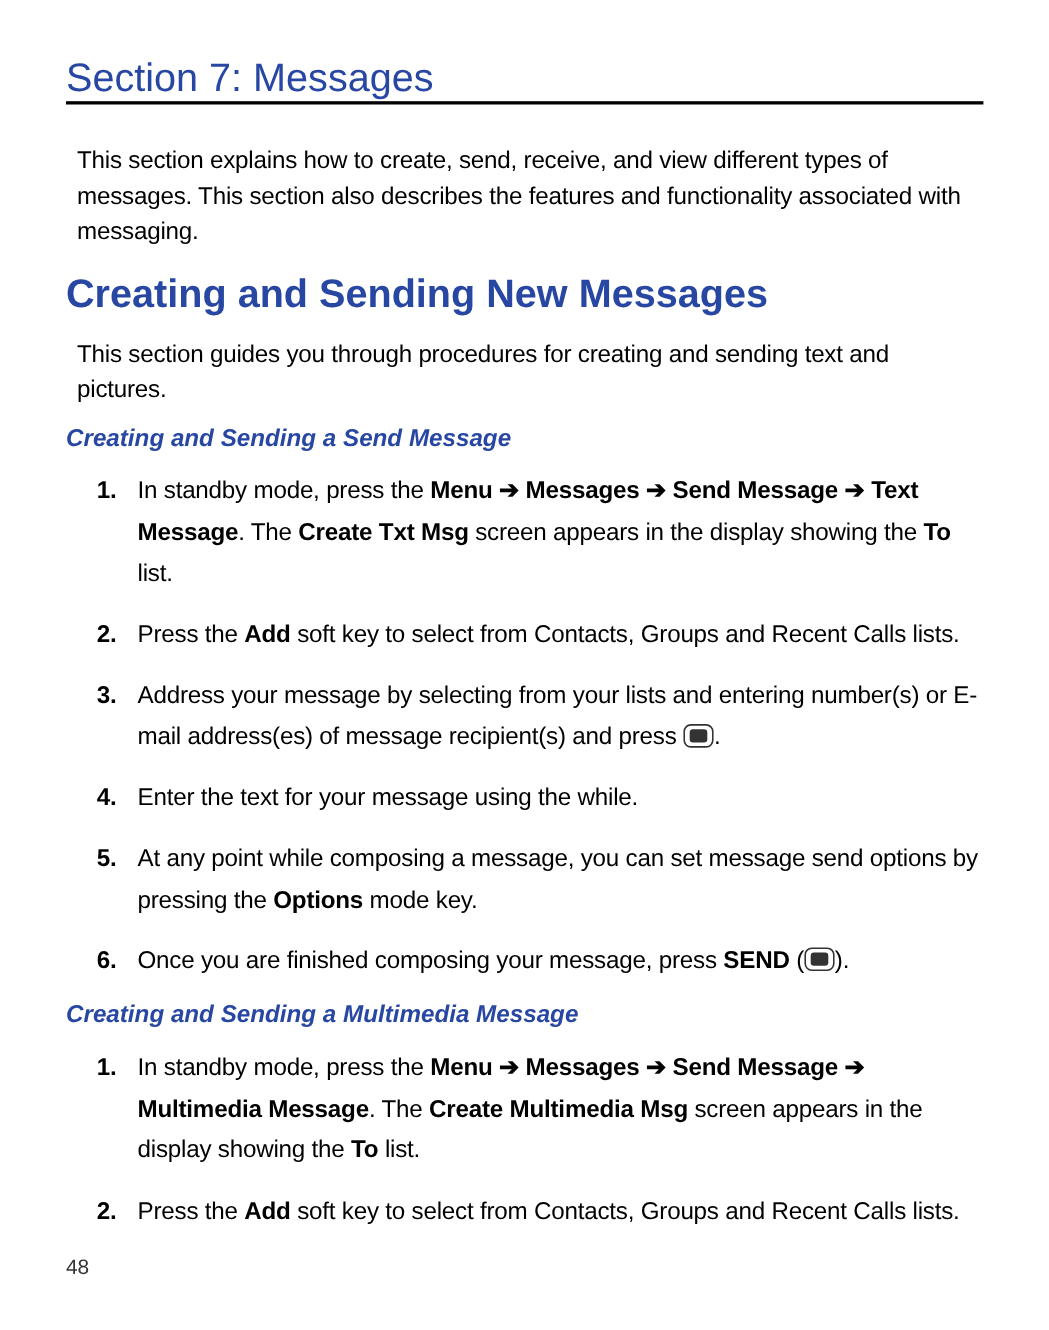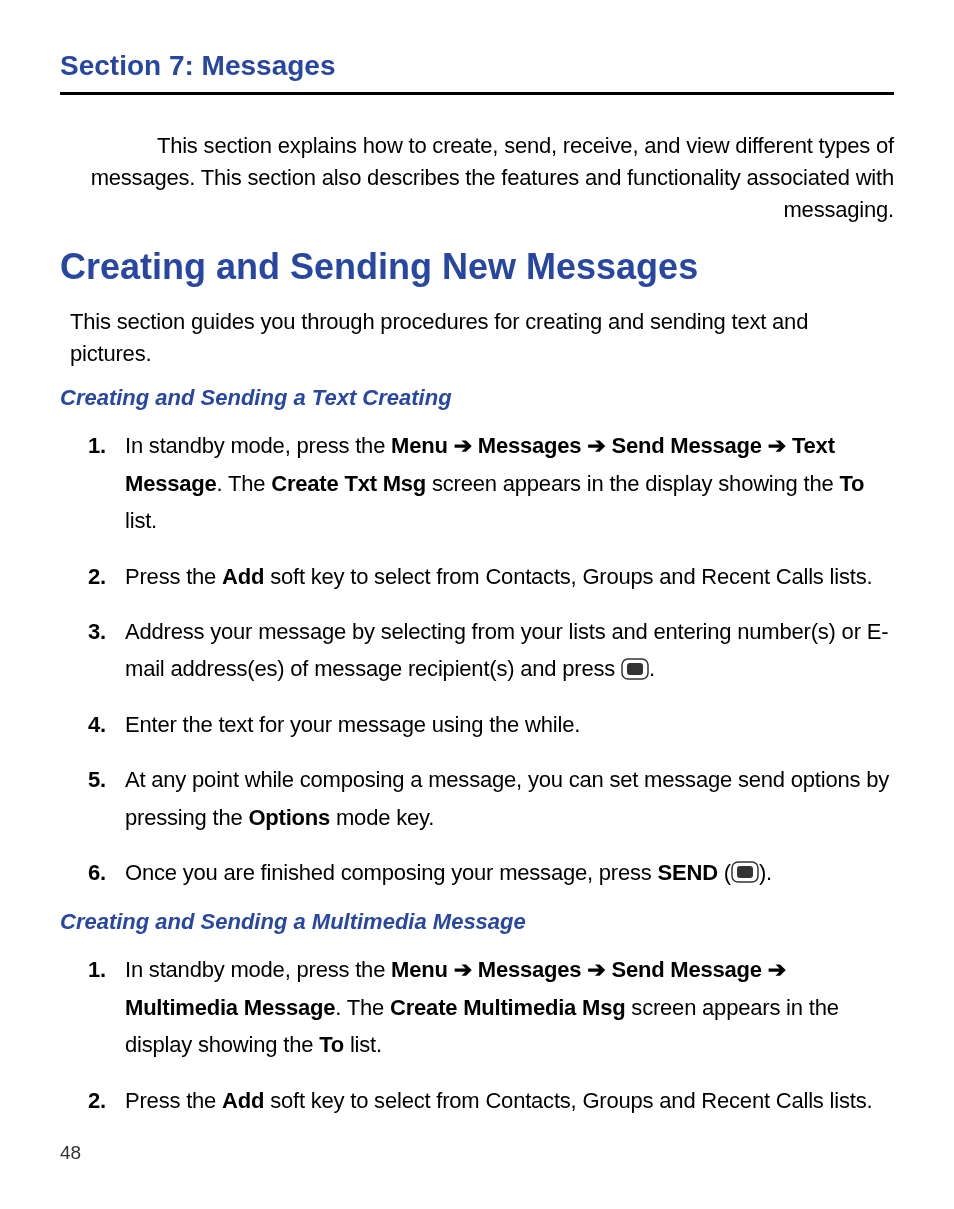--- a/index.html
+++ b/index.html
@@ -10,37 +10,36 @@
     body {
       font-family: Arial, Helvetica, sans-serif;
       background: #fff;
       width: 954px;
       height: 1209px;
       padding: 50px 60px 50px 60px;
       position: relative;
       color: #000;
     }
     .section-title {
-      font-size: 28px;
-      font-weight: bold;
+      font-size: 36px;
+      font-weight: normal;
       color: #2847a3;
-      margin-bottom: 10px;
+      margin-bottom: 0;
     }
     .title-underline {
       border-bottom: 3px solid #000;
       margin-bottom: 35px;
     }
     .intro-text {
       font-size: 22px;
       line-height: 1.45;
       margin-bottom: 20px;
       padding-left: 10px;
       font-stretch: condensed;
       letter-spacing: -0.2px;
-      text-align: right;
     }
     .subsection-title {
       font-size: 36px;
       font-weight: bold;
       color: #2847a3;
       margin-bottom: 18px;
     }
     .subsection-intro {
       font-size: 22px;
       line-height: 1.45;
@@ -105,21 +104,21 @@
 
 <h1 class="section-title">Section 7: Messages</h1>
 <div class="title-underline"></div>
 
 <p class="intro-text">This section explains how to create, send, receive, and view different types of messages. This section also describes the features and functionality associated with messaging.</p>
 
 <h2 class="subsection-title">Creating and Sending New Messages</h2>
 
 <p class="subsection-intro">This section guides you through procedures for creating and sending text and pictures.</p>
 
-<h3 class="subsubsection-title">Creating and Sending a Text Creating</h3>
+<h3 class="subsubsection-title">Creating and Sending a Send Message</h3>
 
 <ol class="ordered-list">
   <li>
     <span class="list-number">1.</span>
     <span class="list-content"><span>In standby mode, press the </span><span class="bold">Menu</span><span class="bold arrow"> ➔ </span><span class="bold">Messages</span><span class="bold arrow"> ➔ </span><span class="bold">Send Message</span><span class="bold arrow"> ➔ </span><span class="bold">Text Message</span><span>. The </span><span class="bold">Create Txt Msg</span><span> screen appears in the display showing the </span><span class="bold">To</span><span> list.</span></span>
   </li>
   <li>
     <span class="list-number">2.</span>
     <span class="list-content"><span>Press the </span><span class="bold">Add</span><span> soft key to select from Contacts, Groups and Recent Calls lists.</span></span>
   </li>

